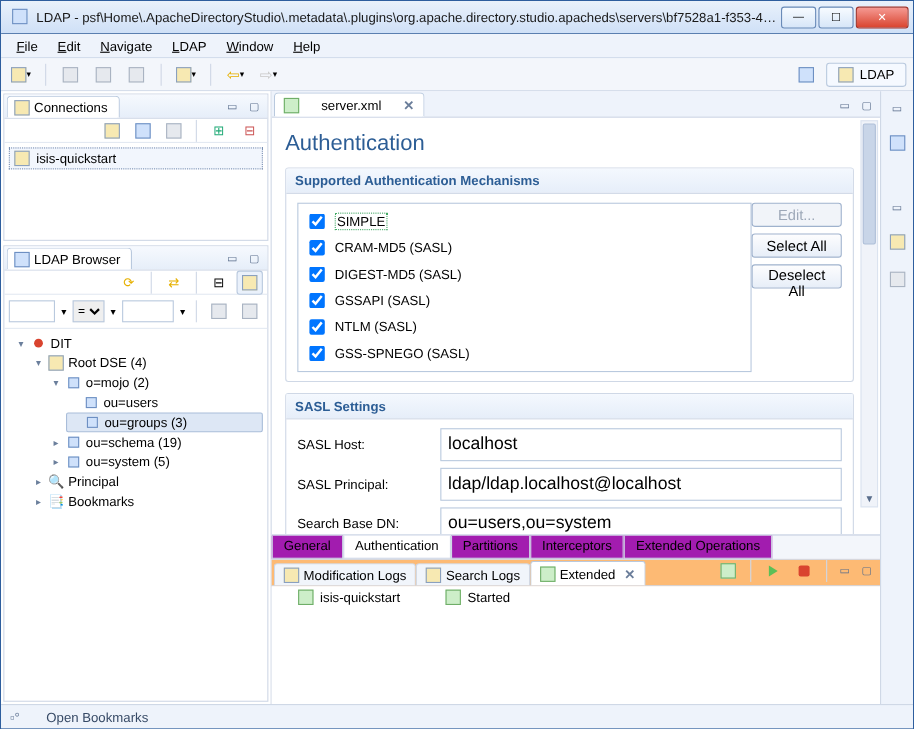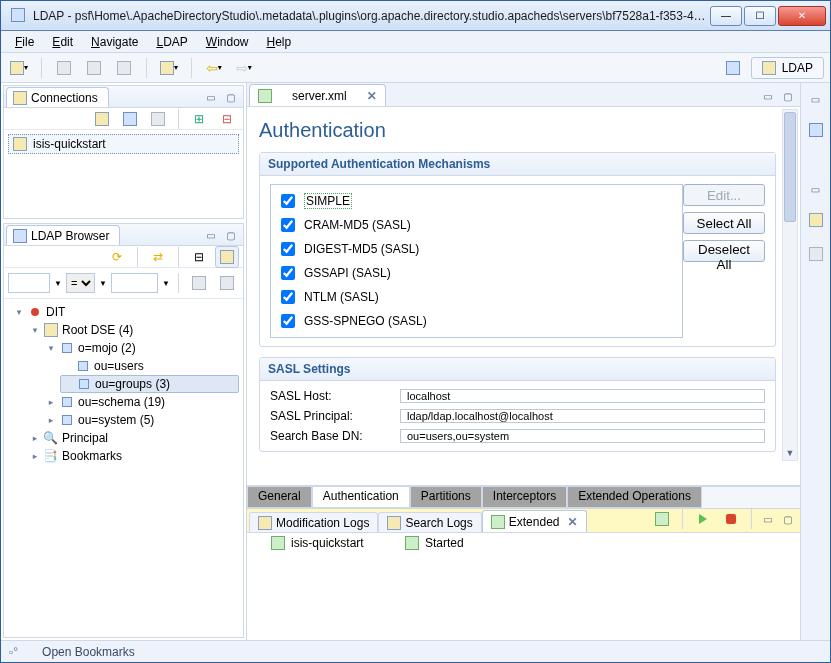--- a/index.html
+++ b/index.html
@@ -69,31 +69,31 @@
   .section-hd { background: linear-gradient(#f4f8fe,#e6eef9); color:#2c5d95; font-weight:bold; padding:4px 8px; border-bottom:1px solid #cfd8e6; }
   .section-bd { padding:8px 10px; display:flex; gap:0; }
   .mech-list { flex:1; border:1px solid #b9c9de; padding:6px; display:flex; flex-direction:column; gap:4px; }
   .chk { display:flex; align-items:center; gap:6px; }
   .chk input { width:14px; height:14px; }
   .chk.sel span { border:1px dotted #4a6; padding:0 1px; }
   .btn-col { display:flex; flex-direction:column; gap:6px; }
   .ebtn { width:82px; height:22px; border:1px solid #9fb2cd; border-radius:3px; background:linear-gradient(#fdfdfe,#e7eef8); }
   .ebtn:disabled { color:#9da8b8; background:#f1f4f9; }
   .form-grid { display:grid; grid-template-columns: 120px 1fr; gap:6px 10px; width:100%; align-items:center; }
-  .txt-input { width:100%; height:14px; border:1px solid #b9c9de; padding:0 6px; font-size:11px; }
+  .txt-input { width:100%; height:30px; border:1px solid #b9c9de; padding:0 6px; font-size:16px; }
   .bottom-tabs { height:22px; background:#f3f6fb; border-top:1px solid #cfd8e6; display:flex; }
-  .btab { border:1px solid #cfd8e6; border-top:none; padding:2px 10px; background:#a3a3a3; }
+  .btab { border:1px solid #cfd8e6; border-top:none; padding:2px 10px; background:#a21caf; }
   .btab.active { background:#fff; }
   .vscroll { position:absolute; right:2px; top:2px; bottom:24px; width:16px; background:#f0f3f9; border:1px solid #dbe3ef; }
   .vscroll .thumb { position:absolute; left:1px; right:1px; top:2px; height:110px; background:#c8d5e8; border:1px solid #aebfd8; border-radius:2px; }
   .vscroll .arr { position:absolute; left:0; right:0; height:14px; display:flex; align-items:center; justify-content:center; font-size:9px; color:#5a6e8c; }
   .vscroll .arr.up { top:0; } .vscroll .arr.dn { bottom:0; }
   
   .lower-view { height:132px; border-top:1px solid #cfd8e6; display:flex; flex-direction:column; }
-  .lower-tabs { height:24px; background:#fef9c3; border-bottom:1px solid #cfd8e6; display:flex; align-items:flex-end; padding-left:2px; }
+  .lower-tabs { height:24px; background:#fdba74; border-bottom:1px solid #cfd8e6; display:flex; align-items:flex-end; padding-left:2px; }
   .lower-tab { height:20px; border:1px solid #cfd8e6; border-bottom:none; background:#f1f5fb; padding:0 8px; display:flex; align-items:center; gap:4px; border-radius:3px 3px 0 0; }
   .lower-tab.active { background:#fff; border-color:#b9c9de; height:22px; }
   .lower-toolbar { margin-left:auto; display:flex; align-items:center; gap:4px; padding:0 4px 2px; }
   .srv-table { flex:1; background:#fff; }
   .srv-head { display:flex; background:linear-gradient(#fbfcfe,#eef3fa); border-bottom:1px solid #d3dce9; }
   .srv-col { padding:3px 8px; border-right:1px solid #d3dce9; }
   .srv-col.c1 { width:150px; display:flex; align-items:center; gap:4px;}
   .srv-col.c2 { flex:1; }
   .srv-sort { font-size:8px; color:#6a7d9a; }
   .srv-row { display:flex; }

